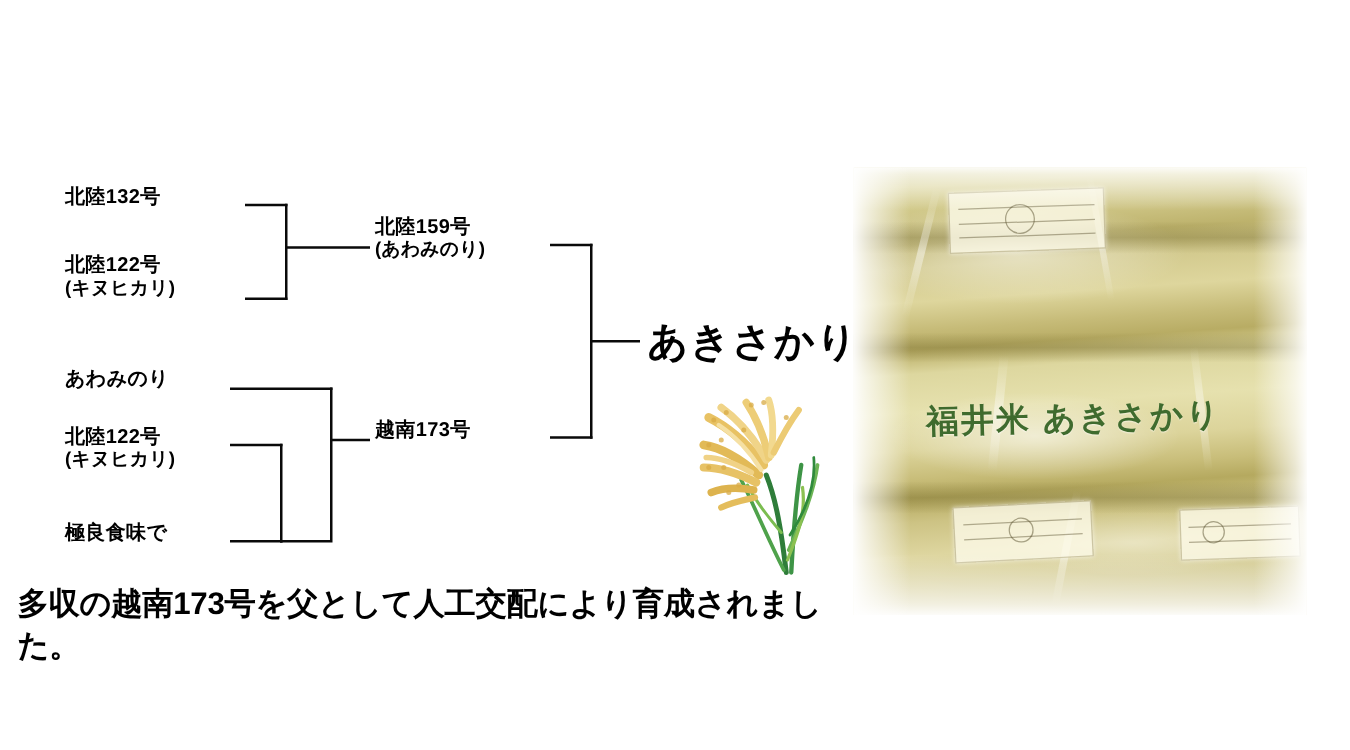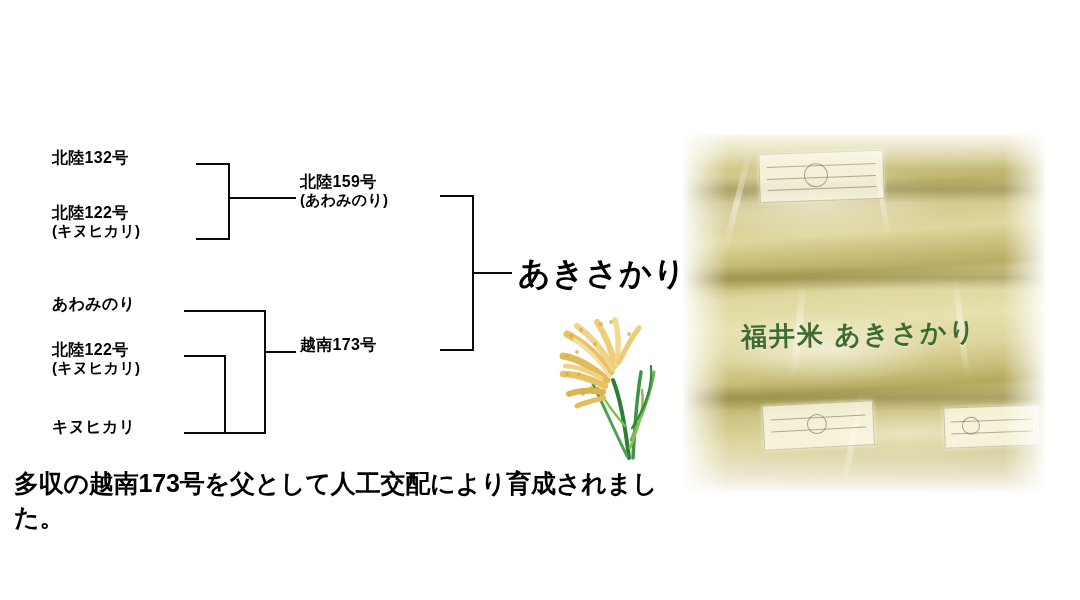--- a/index.html
+++ b/index.html
@@ -195,21 +195,21 @@
     <div class="ped-label" style="left:52px; top:166px;">
       <span class="main">あわみのり</span>
     </div>
 
     <div class="ped-label" style="left:52px; top:212px;">
       <span class="main">北陸122号</span>
       <span class="sub">(キヌヒカリ)</span>
     </div>
 
     <div class="ped-label" style="left:52px; top:289px;">
-      <span class="main">キヌヒカリ</span>
+      <span class="main">極良食味で</span>
     </div>
 
     <div class="ped-label center-sub" style="left:300px; top:44px;">
       <span class="main">北陸159号</span>
       <span class="sub">(あわみのり)</span>
     </div>
 
     <div class="ped-label" style="left:300px; top:207px;">
       <span class="main">越南173号</span>
     </div>

